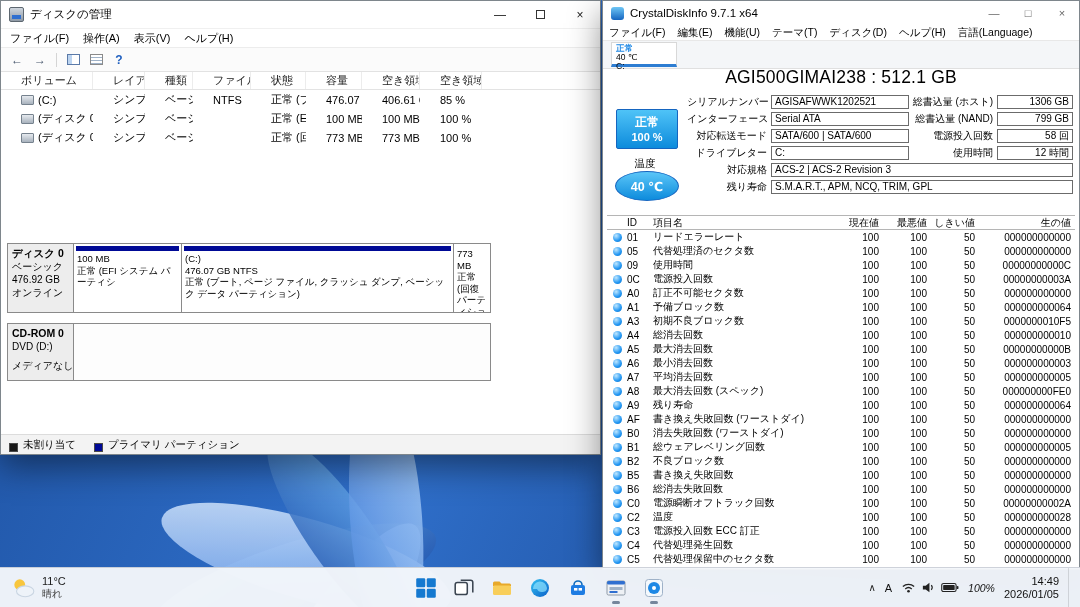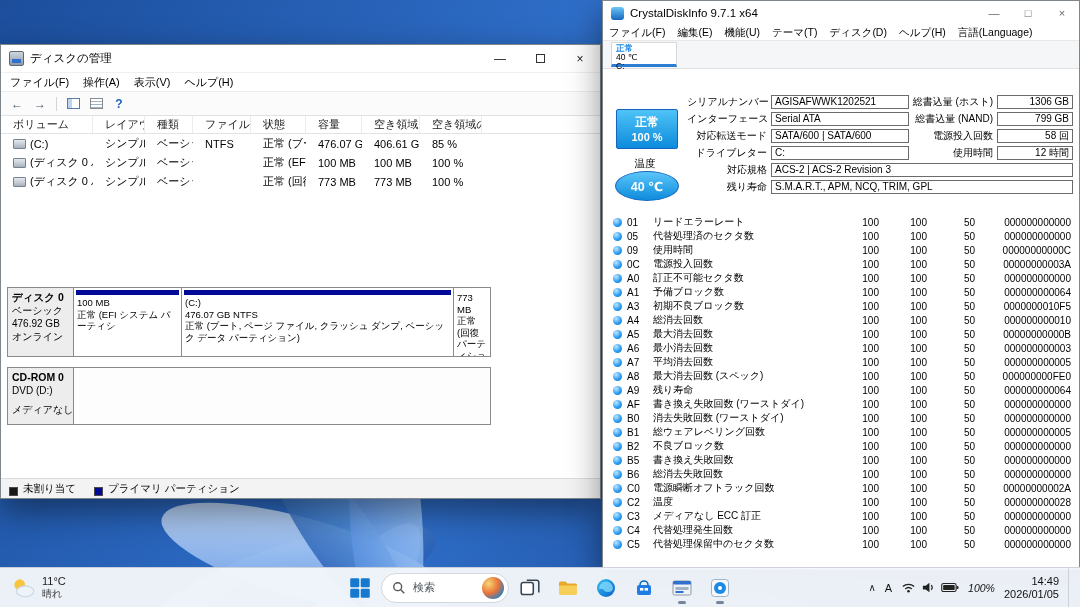--- a/index.html
+++ b/index.html
@@ -19,36 +19,36 @@
   .window{position:absolute;background:#fff;border:1px solid #7e868c;box-shadow:0 12px 32px rgba(0,0,0,.45);z-index:5;}
   .titlebar{display:flex;align-items:center;background:#fff;}
   .titlebar .app-ico{margin:0 6px 0 8px;flex:0 0 auto;}
   .titlebar .t-text{font-size:11.5px;white-space:nowrap;overflow:hidden;}
   .t-spacer{flex:1;}
   .win-btn{height:100%;display:flex;align-items:center;justify-content:center;color:#222;}
   .menubar{display:flex;align-items:center;background:#fff;border-bottom:1px solid #ececec;}
   .menu-item{padding:0 7px;white-space:nowrap;}
 
   
-  #dm-window{left:0;top:0;width:601px;height:455px;margin-top:44px;}
+  #dm-window{left:0;top:0;width:601px;height:455px;}
   #dm-window .titlebar{height:28px;border-bottom:1px solid #f0f0f0;}
   #dm-window .win-btn{width:40px;font-size:12px;}
   .dm-ico{width:15px;height:15px;background:linear-gradient(#cfd6de,#8e99a5);border:1px solid #5d6770;border-radius:2px;position:relative;}
   .dm-ico:after{content:"";position:absolute;left:2px;right:2px;bottom:2px;height:4px;background:#2f6fd0;}
   .max-box{width:9px;height:9px;border:1px solid #333;}
   #dm-menubar{height:19px;font-size:11px;padding-left:2px;}
   #dm-toolbar{height:24px;display:flex;align-items:center;gap:3px;padding:0 6px;background:#fbfbfb;border-bottom:1px solid #e2e2e2;}
   .tb-ic{width:20px;height:20px;display:flex;align-items:center;justify-content:center;font-size:12px;color:#44546a;}
   .tb-sep{width:1px;height:14px;background:#d5d5d5;margin:0 3px;}
   .box-console{width:13px;height:11px;border:1px solid #5b7aa8;background:linear-gradient(90deg,#bcd4f0 35%,#fff 35%);}
   .box-list{width:13px;height:11px;border:1px solid #8a8a8a;background:repeating-linear-gradient(#fff,#fff 2px,#9fb2c8 2px,#9fb2c8 3px);}
   .help-glyph{color:#1f5fbf;font-weight:bold;font-size:12px;}
 
   #dm-cols{position:absolute;top:71px;left:0;right:0;height:18px;display:flex;border-bottom:1px solid #e3e3e3;font-size:11px;background:#fff;}
-  .dmc{padding:1px 12px;white-space:nowrap;overflow:hidden;flex:0 0 auto;}
+  .dmc{padding:1px 20px;white-space:nowrap;overflow:hidden;flex:0 0 auto;}
   #dm-cols .dmc{border-right:1px solid #ececec;color:#1b1b1b;}
   .dmc0{width:92px;}.dmc1{width:52px;}.dmc2{width:48px;}.dmc3{width:58px;}
   .dmc4{width:55px;}.dmc5{width:56px;}.dmc6{width:58px;}.dmc7{width:62px;}
   #dm-rows{position:absolute;top:89px;left:0;right:0;}
   .dm-row{display:flex;height:19px;align-items:center;font-size:11px;}
   .dm-row .dmc0{display:flex;align-items:center;}
   .vol-ico{width:13px;height:10px;background:linear-gradient(#e6eaef,#a8b2bd);border:1px solid #76828e;border-radius:1px;margin-right:4px;flex:0 0 auto;}
 
   #dm-graphic{position:absolute;top:242px;left:6px;width:484px;}
   .disk-block{display:flex;height:70px;border:1px solid #8a8a8a;background:#fff;}
@@ -305,20 +305,21 @@
     </div>
 
   <div id="cdi-drivebar">
     <div class="drive-tab">
       <span class="st">正常</span>
       <span>40 ℃</span>
       <span>C:</span>
     </div>
   </div>
 
+  <div id="cdi-model">AGI500GIMAI238 : 512.1 GB</div>
 
   <div class="cdi-health-label">健康状態</div>
   <div class="cdi-health-box">
     <div class="hs">正常</div>
     <div class="hp">100 %</div>
   </div>
   <div class="cdi-temp-label">温度</div>
   <div class="cdi-temp-oval">
     <span>40 ℃</span>
   </div>
@@ -352,20 +353,29 @@
         <div class="cdi-flabel">対応規格</div>
         <div class="cdi-fvalue wide">ACS-2 | ACS-2 Revision 3</div>
       </div>
       <div class="cdi-frow">
         <div class="cdi-flabel">残り寿命</div>
         <div class="cdi-fvalue wide">S.M.A.R.T., APM, NCQ, TRIM, GPL</div>
       </div>
     </div>
 
   <div id="cdi-smart">
+    <div class="smart-header">
+        <div class="sc s-dot"></div>
+        <div class="sc s-id">ID</div>
+        <div class="sc s-name">項目名</div>
+        <div class="sc s-cur">現在値</div>
+        <div class="sc s-worst">最悪値</div>
+        <div class="sc s-th">しきい値</div>
+        <div class="sc s-raw">生の値</div>
+      </div>
     <div>
         <div class="smart-row">
           <div class="sc s-dot">
             <span class="dot"></span>
           </div>
           <div class="sc s-id">01</div>
           <div class="sc s-name">リードエラーレート</div>
           <div class="sc s-cur">100</div>
           <div class="sc s-worst">100</div>
           <div class="sc s-th">50</div>
@@ -589,21 +599,21 @@
           <div class="sc s-cur">100</div>
           <div class="sc s-worst">100</div>
           <div class="sc s-th">50</div>
           <div class="sc s-raw">000000000028</div>
         </div>
         <div class="smart-row">
           <div class="sc s-dot">
             <span class="dot"></span>
           </div>
           <div class="sc s-id">C3</div>
-          <div class="sc s-name">メディアなし ECC 訂正</div>
+          <div class="sc s-name">電源投入回数 ECC 訂正</div>
           <div class="sc s-cur">100</div>
           <div class="sc s-worst">100</div>
           <div class="sc s-th">50</div>
           <div class="sc s-raw">000000000000</div>
         </div>
         <div class="smart-row">
           <div class="sc s-dot">
             <span class="dot"></span>
           </div>
           <div class="sc s-id">C4</div>
@@ -641,28 +651,20 @@
   </div>
 
   <div class="tb-center">
     <div class="tb-btn">
       <svg viewBox="0 0 18 18">
         <rect x="1" y="1" width="7.4" height="7.4" rx="1" fill="#1579d0"></rect>
         <rect x="9.6" y="1" width="7.4" height="7.4" rx="1" fill="#1579d0"></rect>
         <rect x="1" y="9.6" width="7.4" height="7.4" rx="1" fill="#1579d0"></rect>
         <rect x="9.6" y="9.6" width="7.4" height="7.4" rx="1" fill="#1579d0"></rect>
       </svg>
-    </div>
-    <div class="tb-search">
-      <svg viewBox="0 0 16 16" width="14" height="14">
-        <circle cx="6.5" cy="6.5" r="4.5" fill="none" stroke="#555" stroke-width="1.6"></circle>
-        <line x1="10" y1="10" x2="14" y2="14" stroke="#555" stroke-width="1.6"></line>
-      </svg>
-      <span class="q">検索</span>
-      <span class="bing-circle"></span>
     </div>
     <div class="tb-btn">
       <svg viewBox="0 0 20 20">
         <rect x="2" y="5" width="11" height="11" rx="2" fill="#fff" stroke="#3a4450" stroke-width="1.4"></rect>
         <path d="M7 3 h9 a2 2 0 0 1 2 2 v9" fill="none" stroke="#3a4450" stroke-width="1.4"></path>
       </svg>
     </div>
     <div class="tb-btn">
       <svg viewBox="0 0 22 22">
         <path d="M2 6 a1.5 1.5 0 0 1 1.5-1.5 h5 l2 2 h8 a1.5 1.5 0 0 1 1.5 1.5 v1 H2 z" fill="#e8a92a"></path>

